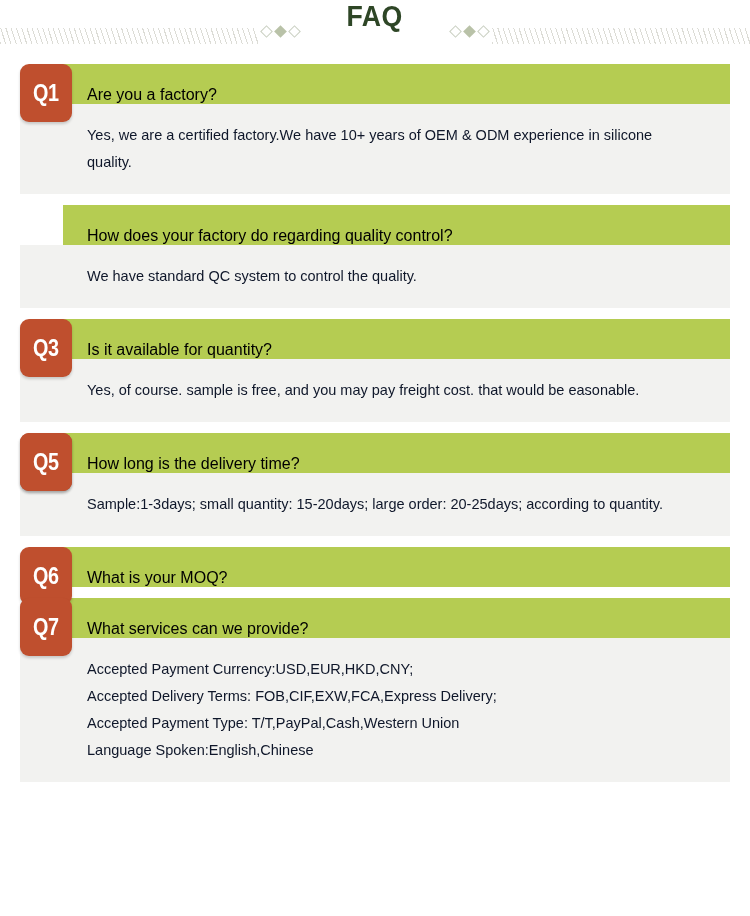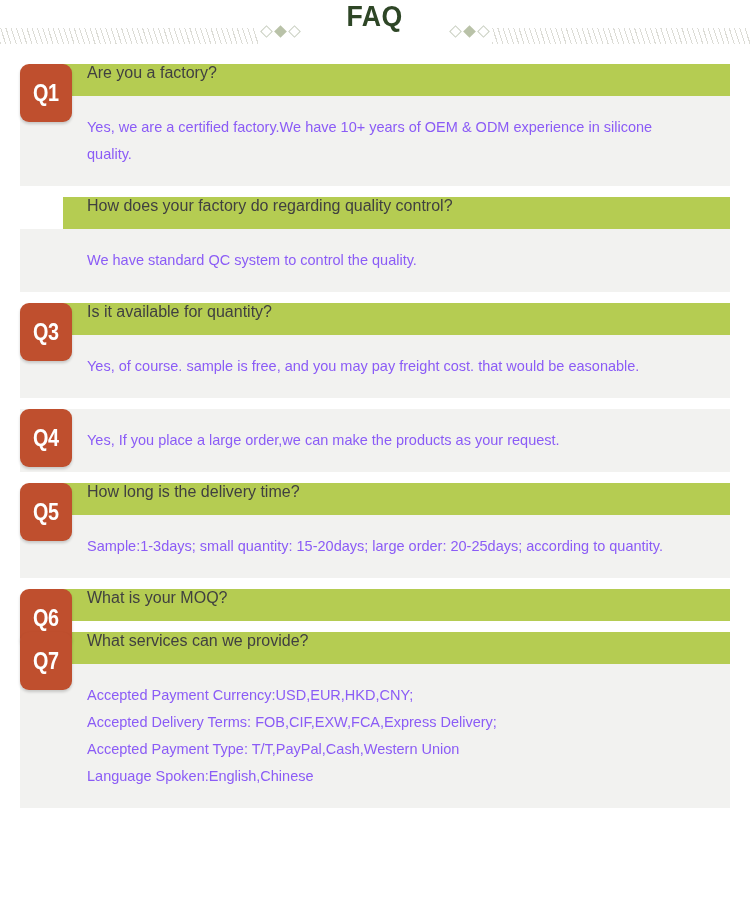--- a/index.html
+++ b/index.html
@@ -89,37 +89,37 @@
     justify-content: center;
     letter-spacing: -0.5px;
     transform-origin: center;
     box-shadow: 0 2px 3px rgba(0,0,0,0.18);
     z-index: 3;
   }
   .q-badge span { display: block; transform: scaleX(0.86); }
 
   .q-bar {
     margin-left: 43px;
-    height: 32px;
+    height: 40px;
     background: #b5cc52;
     display: flex;
-    align-items: flex-start;
+    align-items: flex-end;
     padding-left: 24px;
-    color: #404040;
+    color: #000000;
     font-size: 16px;
   }
 
   .a-panel {
     background: #f2f2f0;
     padding: 18px 20px 18px 67px;
     min-height: 60px;
   }
 
   .a-line {
-    color: #8b5cf6;
+    color: #0f172a;
     font-size: 14.5px;
     line-height: 27px;
   }
 </style>
 </head>
 <body>
 
 <div class="faq-header">
   <div class="hatch hatch-left"></div>
   <div class="ornament ornament-left">
@@ -164,23 +164,20 @@
       <div class="q-bar">
         <span>Is it available for quantity?</span>
       </div>
       <div class="a-panel">
         <div class="a-line">Yes, of course. sample is free, and you may pay freight cost. that would be easonable.</div>
       </div>
     </div>
     <div class="faq-item">
       <div class="q-badge">
         <span>Q4</span>
-      </div>
-      <div class="a-panel">
-        <div class="a-line">Yes, If you place a large order,we can make the products as your request.</div>
       </div>
     </div>
     <div class="faq-item">
       <div class="q-badge">
         <span>Q5</span>
       </div>
       <div class="q-bar">
         <span>How long is the delivery time?</span>
       </div>
       <div class="a-panel">

